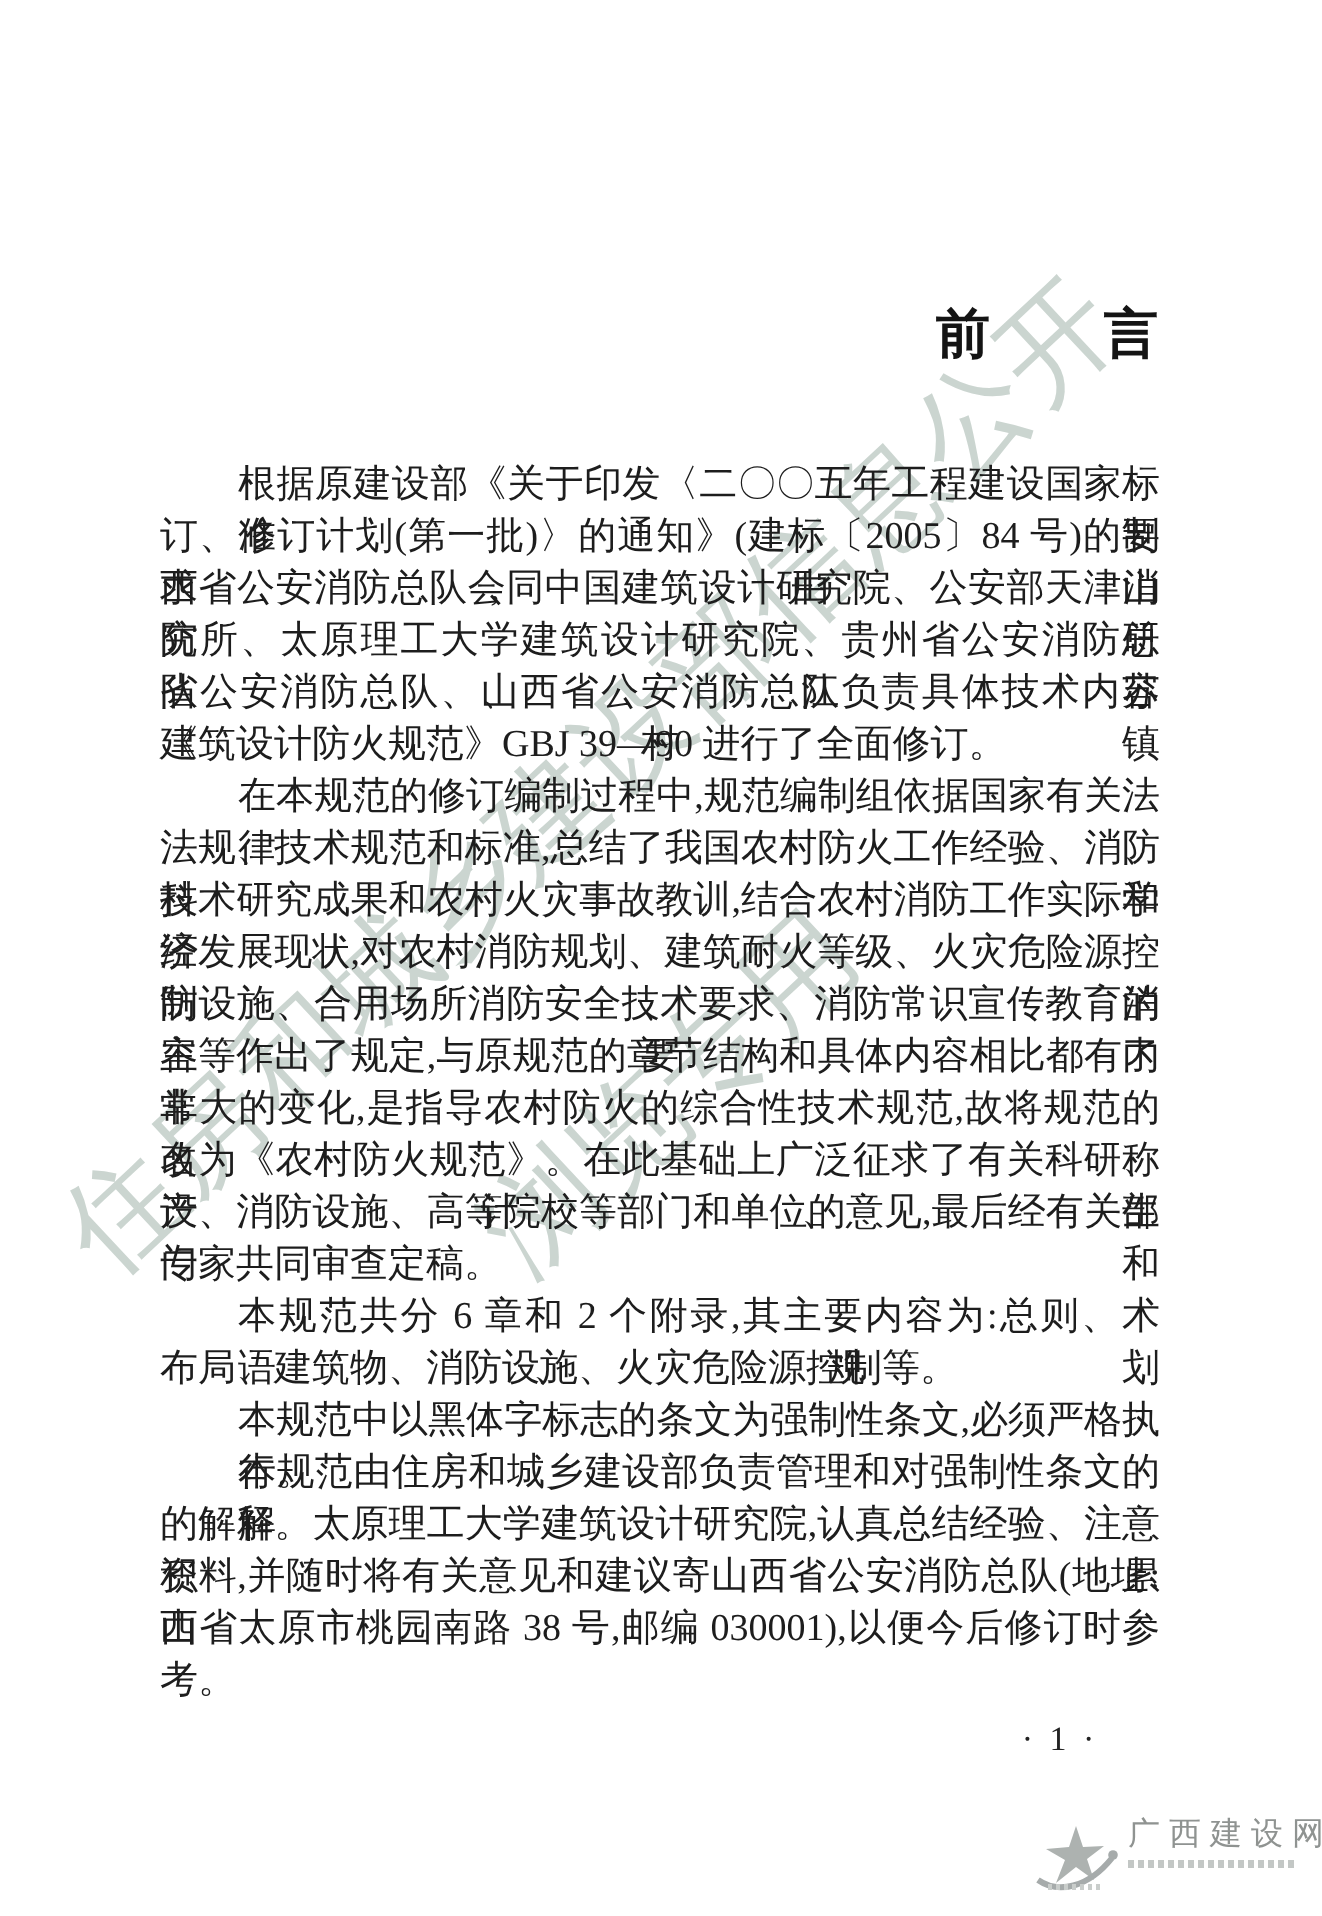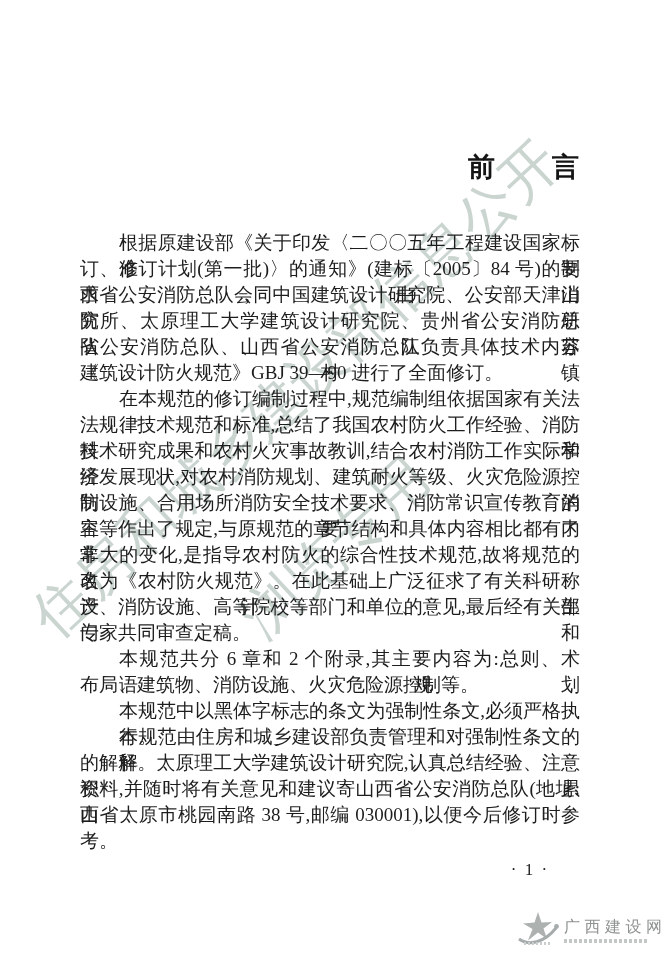--- a/index.html
+++ b/index.html
@@ -44,21 +44,21 @@
 
   
   .page-num {
     position:absolute; left:460px; top:860px; width:140px; z-index:2;
     text-align:center; font-size:17px; color:#222; letter-spacing:2px;
   }
 
   
   .site-logo {
     position:absolute; left:516px; top:908px; width:142px; height:44px; z-index:2;
-    display:flex; align-items:center;
+    display:flex; align-items:flex-start;
   }
   .logo-star { flex:0 0 auto; margin-top:2px; }
   .logo-right { margin-left:4px; }
   .logo-name {
     font-size:16px; color:#8f9391; letter-spacing:4.5px;
     font-family:"Liberation Serif","DejaVu Serif",serif;
     line-height:20px; white-space:nowrap;
   }
   .logo-tagline-bar {
     margin-top:2px; width:84px; height:4px;

